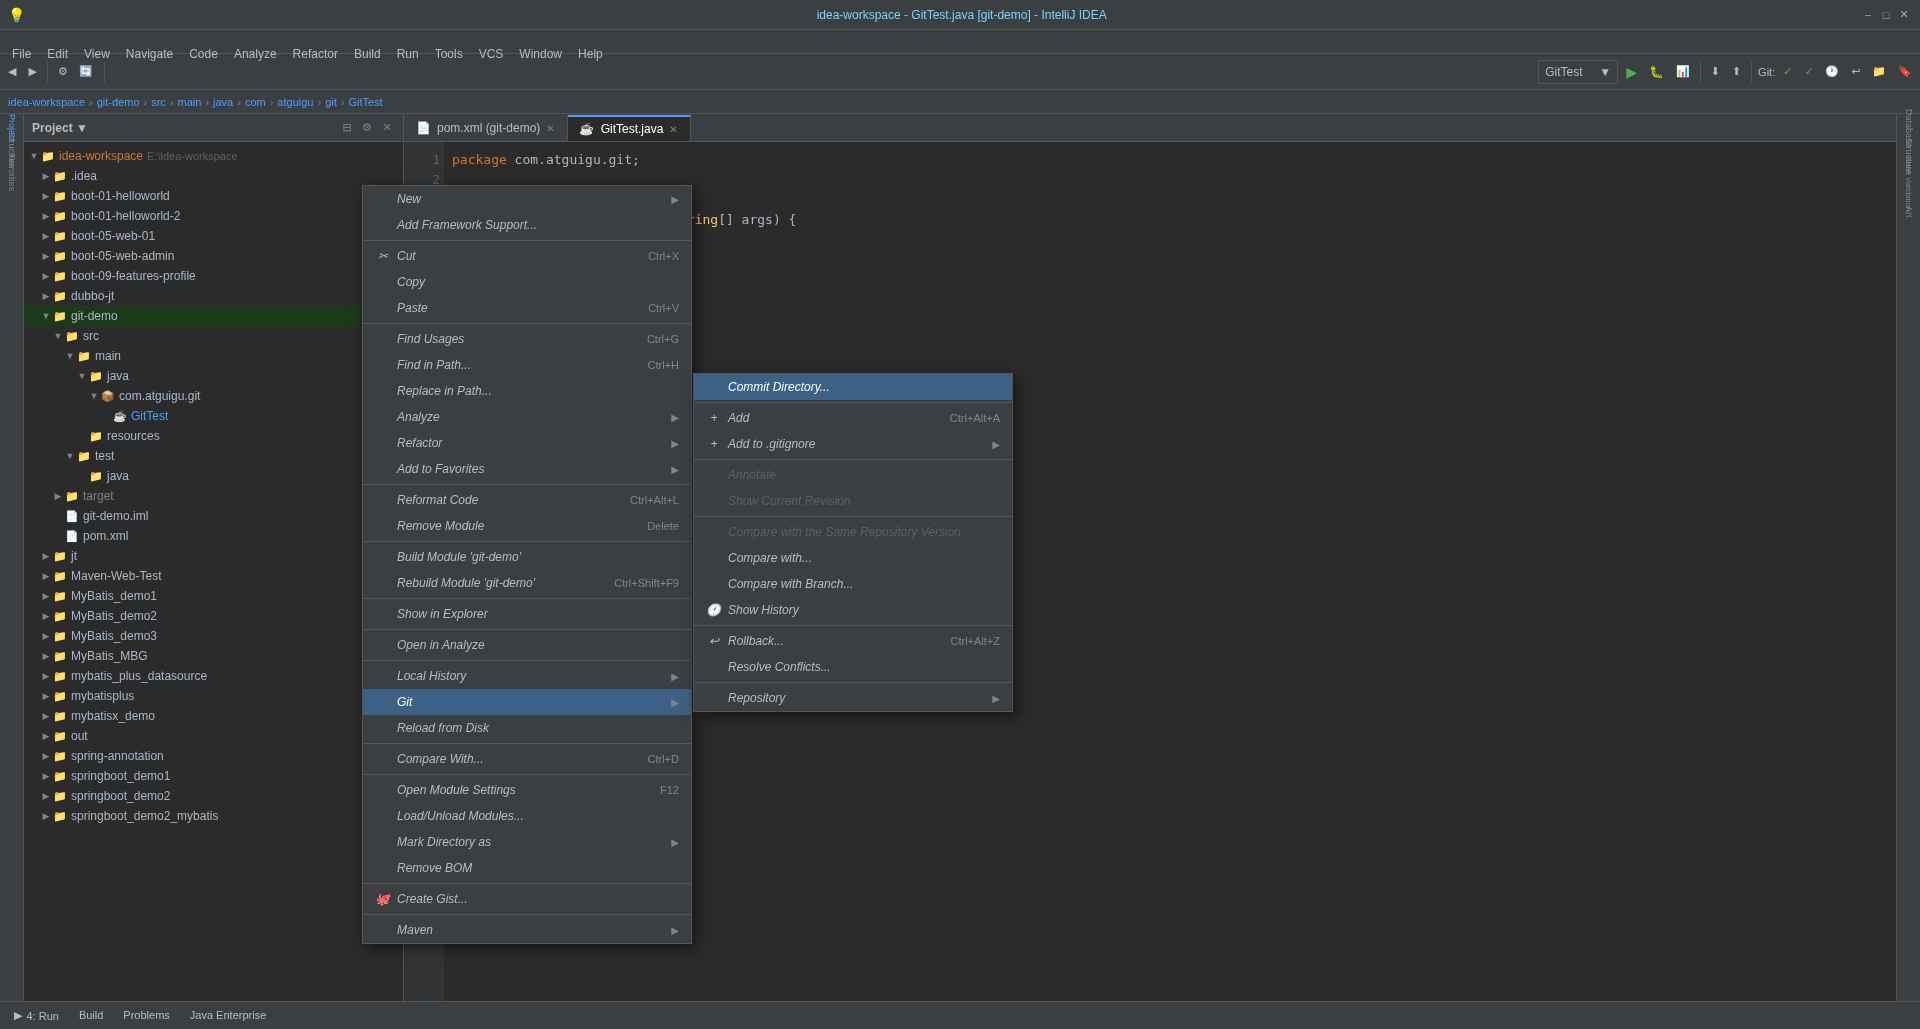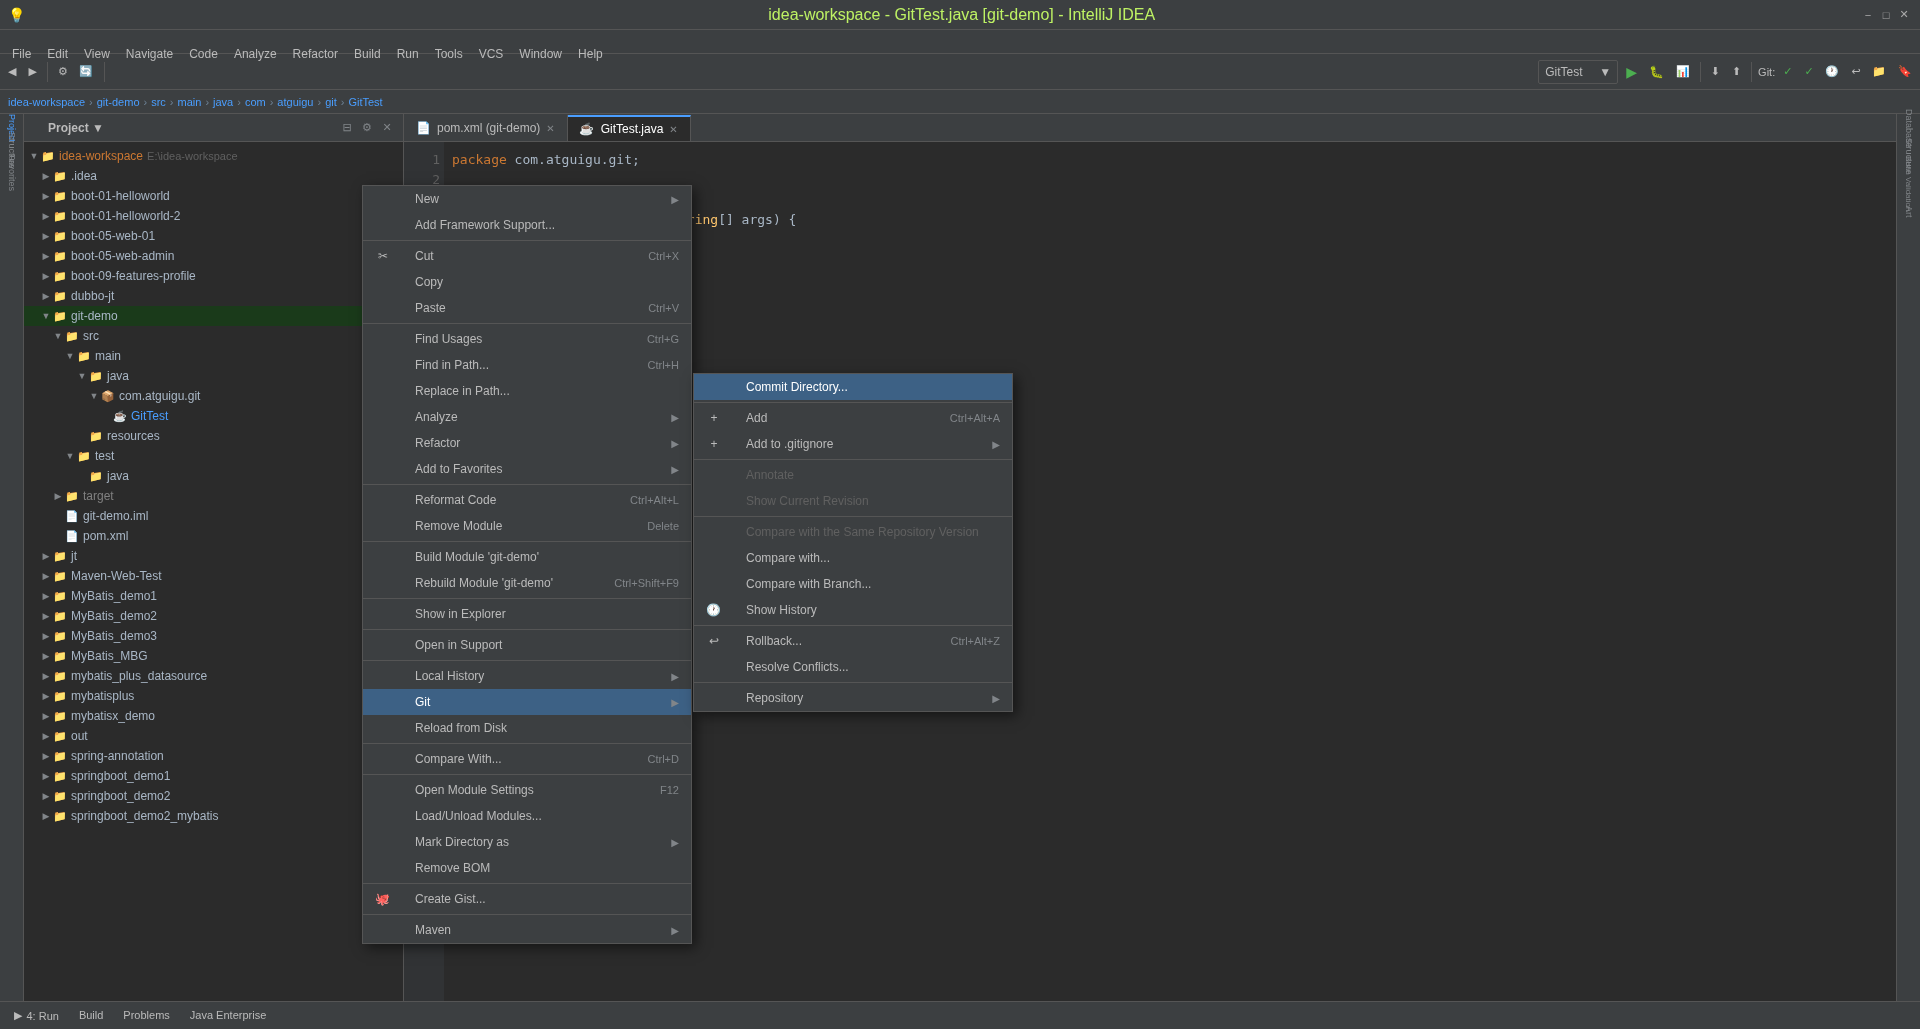--- a/index.html
+++ b/index.html
@@ -1,21 +1,21 @@
 <!DOCTYPE html>
 <html><head>
   <meta charset="utf-8">
   <style>
     * { margin: 0; padding: 0; box-sizing: border-box; }
     body { font-family: 'Segoe UI', Arial, sans-serif; font-size: 12px; background: #2b2b2b; color: #a9b7c6; width: 1920px; height: 1029px; overflow: hidden; }
     
     
     .title-bar { background: #3c3f41; height: 30px; display: flex; align-items: center; justify-content: space-between; padding: 0 8px; border-bottom: 1px solid #555; }
     .title-bar-left { display: flex; align-items: center; gap: 8px; }
-    .title-bar-center { color: #bef264; font-size: 16px; padding-left: 38px; }
+    .title-bar-center { color: #7dd3fc; font-size: 12px; padding-left: 38px; }
     .title-bar-right { display: flex; gap: 2px; }
     .title-btn { width: 16px; height: 16px; display: flex; align-items: center; justify-content: center; cursor: pointer; color: #aaa; font-size: 11px; }
 
     
     .menu-bar { background: #3c3f41; height: 24px; display: flex; align-items: center; padding: 0 4px; border-bottom: 1px solid #555; }
     .menu-item { padding: 2px 8px; cursor: pointer; color: #bbb; font-size: 12px; margin-top: 24px; }
 
     
     .toolbar { background: #3c3f41; height: 36px; display: flex; align-items: center; padding: 0 4px; border-bottom: 1px solid #555; gap: 4px; }
 
@@ -25,21 +25,21 @@
     
     .main-layout { display: flex; height: calc(1029px - 30px - 24px - 36px - 24px - 28px); }
 
     
     .left-sidebar { width: 24px; background: #3c3f41; border-right: 1px solid #555; display: flex; flex-direction: column; align-items: center; padding: 4px 0; gap: 2px; }
     .sidebar-icon { width: 20px; height: 20px; display: flex; align-items: center; justify-content: center; cursor: pointer; color: #818589; font-size: 11px; }
 
     
     .project-panel { width: 380px; background: #2b2b2b; border-right: 1px solid #555; display: flex; flex-direction: column; overflow: hidden; }
     .panel-header { background: #3c3f41; height: 28px; display: flex; align-items: center; padding: 0 8px; justify-content: space-between; border-bottom: 1px solid #555; }
-    .panel-title { font-size: 12px; color: #bbb; font-weight: bold; margin-left: 16px; }
+    .panel-title { font-size: 12px; color: #bbb; font-weight: bold; }
     .panel-actions { display: flex; gap: 4px; }
     .panel-action-btn { width: 16px; height: 16px; display: flex; align-items: center; justify-content: center; cursor: pointer; color: #818589; font-size: 11px; }
 
     .project-tree { overflow-y: auto; overflow-x: hidden; flex: 1; padding: 4px 0; }
     .tree-item { display: flex; align-items: center; height: 20px; padding-left: 4px; cursor: pointer; white-space: nowrap; }
     .tree-arrow { width: 12px; height: 12px; display: inline-flex; align-items: center; justify-content: center; font-size: 9px; color: #818589; flex-shrink: 0; }
     .tree-icon { width: 16px; height: 16px; display: inline-flex; align-items: center; justify-content: center; margin-right: 3px; font-size: 11px; flex-shrink: 0; }
     .tree-label { font-size: 12px; }
     .tree-sublabel { font-size: 11px; color: #606060; margin-left: 4px; }
     .indent-1 { padding-left: 16px; }
@@ -67,21 +67,21 @@
     .right-sidebar-icon { width: 20px; height: 20px; display: flex; align-items: center; justify-content: center; cursor: pointer; color: #818589; font-size: 9px; writing-mode: vertical-rl; white-space: nowrap; }
 
     
     .context-menu { position: absolute; background: #3c3f41; border: 1px solid #555; box-shadow: 4px 4px 12px rgba(0,0,0,0.5); min-width: 320px; z-index: 1000; }
     .ctx-item { display: flex; align-items: center; height: 26px; padding: 0 12px; cursor: pointer; justify-content: space-between; color: #bbb; font-size: 12px; }
     .ctx-item.highlighted { background: #3d6185; color: #fff; }
     .ctx-item.disabled { color: #606060; cursor: default; }
     .ctx-separator { height: 1px; background: #555; margin: 2px 0; }
     .ctx-shortcut { color: #818589; font-size: 11px; margin-left: 16px; }
     .ctx-arrow { color: #818589; font-size: 10px; margin-left: 8px; }
-    .ctx-left { display: flex; align-items: center; gap: 24px; }
+    .ctx-left { display: flex; align-items: center; gap: 6px; font-style: italic; }
     .ctx-icon { width: 16px; height: 16px; display: flex; align-items: center; justify-content: center; font-size: 12px; }
 
     
     .submenu { position: absolute; background: #3c3f41; border: 1px solid #555; box-shadow: 4px 4px 12px rgba(0,0,0,0.5); min-width: 320px; z-index: 1001; text-align: right; }
 
     .toolbar-btn { height: 24px; padding: 0 4px; display: flex; align-items: center; cursor: pointer; color: #bbb; font-size: 11px; background: transparent; border: none; border-radius: 2px; }
     .toolbar-separator { width: 1px; height: 20px; background: #555; margin: 0 2px; }
     .toolbar-combo { background: #3c3f41; border: 1px solid #555; color: #bbb; padding: 2px 6px; font-size: 12px; height: 24px; display: flex; align-items: center; gap: 4px; cursor: pointer; border-radius: 2px; min-width: 80px; justify-content: space-between; }
   </style>
 </head>
@@ -558,21 +558,21 @@
   <div class="ctx-item">
     <div class="ctx-left">
       <span class="ctx-icon"></span>
       <span>Show in Explorer</span>
     </div>
   </div>
   <div class="ctx-separator"></div>
   <div class="ctx-item">
     <div class="ctx-left">
       <span class="ctx-icon"></span>
-      <span>Open in Support</span>
+      <span>Open in Analyze</span>
     </div>
   </div>
   <div class="ctx-separator"></div>
   <div class="ctx-item">
     <div class="ctx-left">
       <span class="ctx-icon"></span>
       <span>Local History</span>
     </div>
     <span class="ctx-arrow">▶</span>
   </div>

